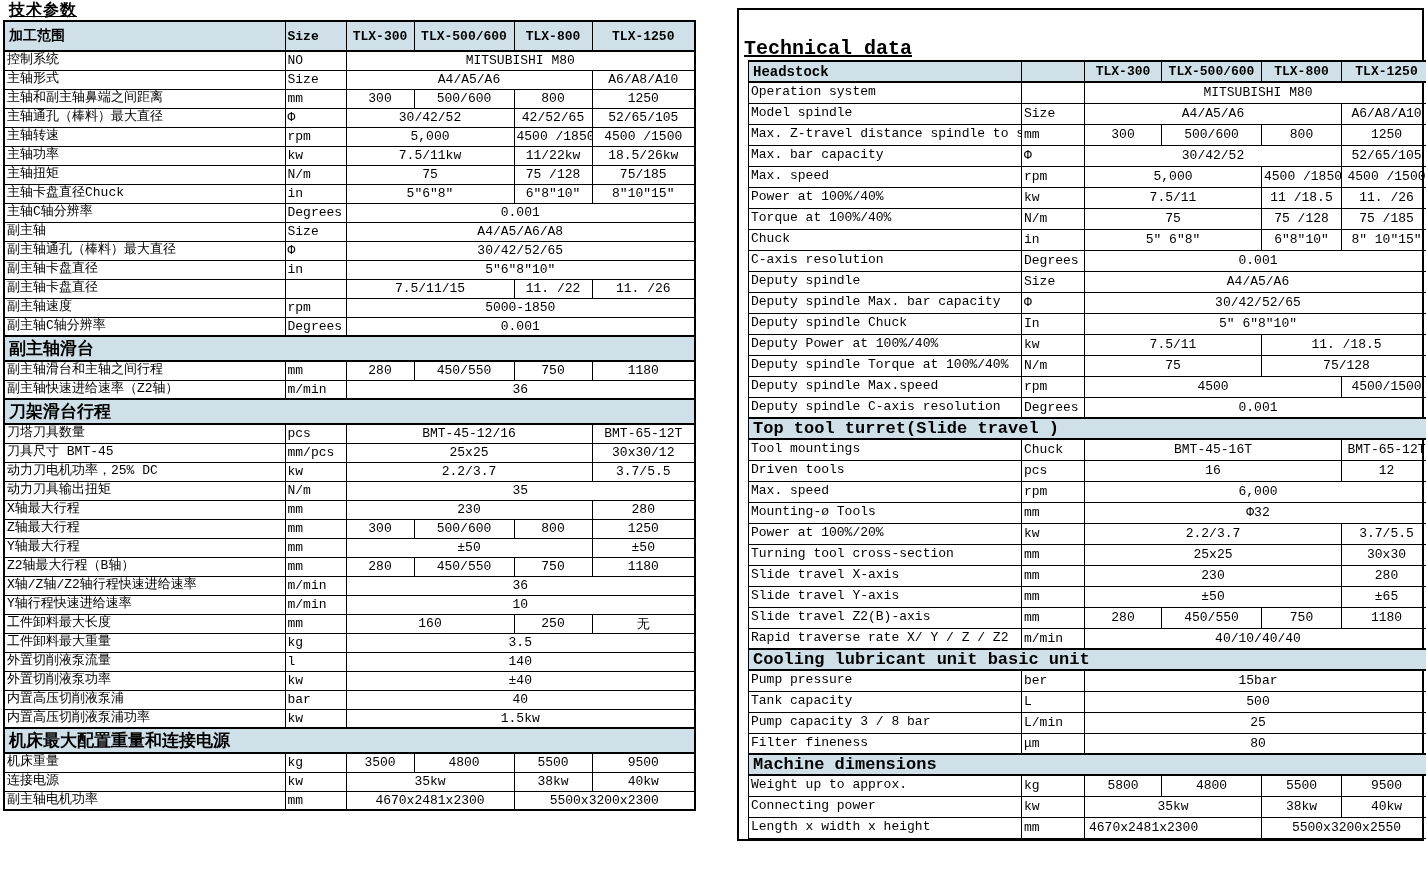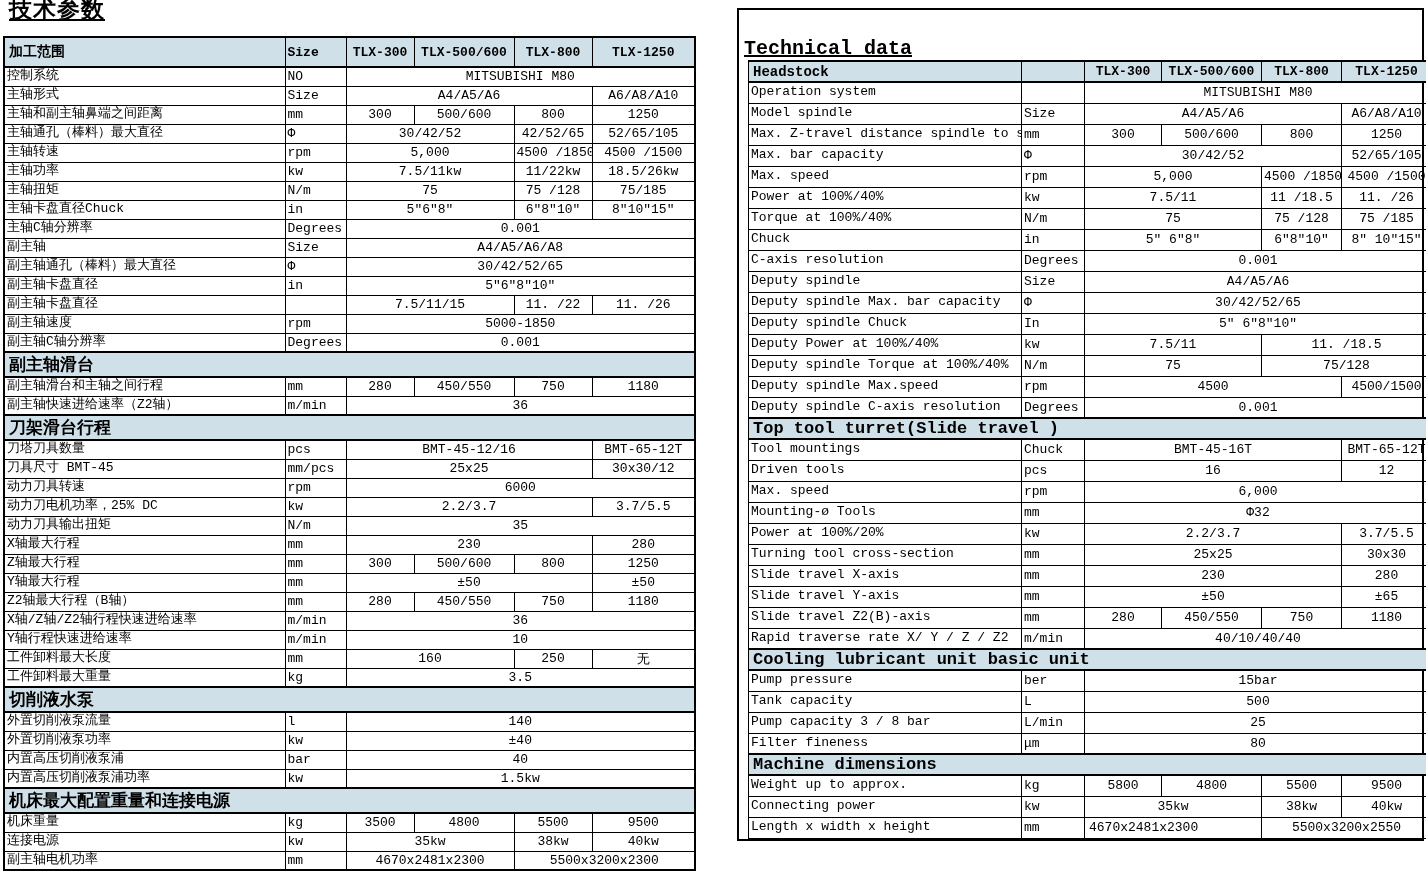--- a/index.html
+++ b/index.html
@@ -15,22 +15,22 @@
   }
   .page { display: flex; align-items: flex-start; }
 
   .left-col { margin-left: 3px; margin-top: 0; width: 691px; }
   .right-col {
     margin-left: 43px; margin-top: 8px; width: 687px;
     border: 2px solid var(--line);
   }
 
   .title-cn {
-    height: 36px; line-height: 22px;
-    font-size: 23px; font-weight: bold;
+    height: 20px; line-height: 22px;
+    font-size: 16px; font-weight: bold;
     text-decoration: underline;
     padding-left: 6px;
     letter-spacing: 1px;
   }
   .title-en {
     height: 22px; line-height: 21px;
     font-size: 20px; font-weight: bold;
     text-decoration: underline;
     padding-left: 5px;
     background: #ffffff;
@@ -219,25 +219,20 @@
             <td class="val" colspan="3">BMT-45-12/16</td>
             <td class="val" colspan="1">BMT-65-12T</td>
           </tr>
           <tr>
             <td class="lbl">刀具尺寸 BMT-45</td>
             <td class="unit">mm/pcs</td>
             <td class="val" colspan="3">25x25</td>
             <td class="val" colspan="1">30x30/12</td>
           </tr>
           <tr>
-            <td class="lbl">动力刀具转速</td>
-            <td class="unit">rpm</td>
-            <td class="val" colspan="4">6000</td>
-          </tr>
-          <tr>
             <td class="lbl">动力刀电机功率，25% DC</td>
             <td class="unit">kw</td>
             <td class="val" colspan="3">2.2/3.7</td>
             <td class="val" colspan="1">3.7/5.5</td>
           </tr>
           <tr>
             <td class="lbl">动力刀具输出扭矩</td>
             <td class="unit">N/m</td>
             <td class="val" colspan="4">35</td>
           </tr>
@@ -283,23 +278,20 @@
             <td class="lbl">工件卸料最大长度</td>
             <td class="unit">mm</td>
             <td class="val" colspan="2">160</td>
             <td class="val" colspan="1">250</td>
             <td class="val" colspan="1">无</td>
           </tr>
           <tr>
             <td class="lbl">工件卸料最大重量</td>
             <td class="unit">kg</td>
             <td class="val" colspan="4">3.5</td>
-          </tr>
-          <tr class="section-row">
-            <td colspan="6">切削液水泵</td>
           </tr>
           <tr>
             <td class="lbl">外置切削液泵流量</td>
             <td class="unit">l</td>
             <td class="val" colspan="4">140</td>
           </tr>
           <tr>
             <td class="lbl">外置切削液泵功率</td>
             <td class="unit">kw</td>
             <td class="val" colspan="4">±40</td>

